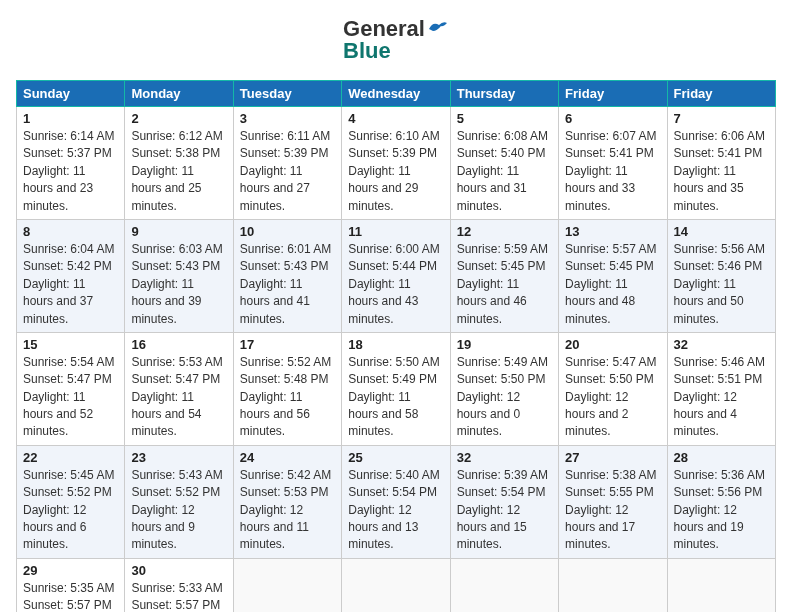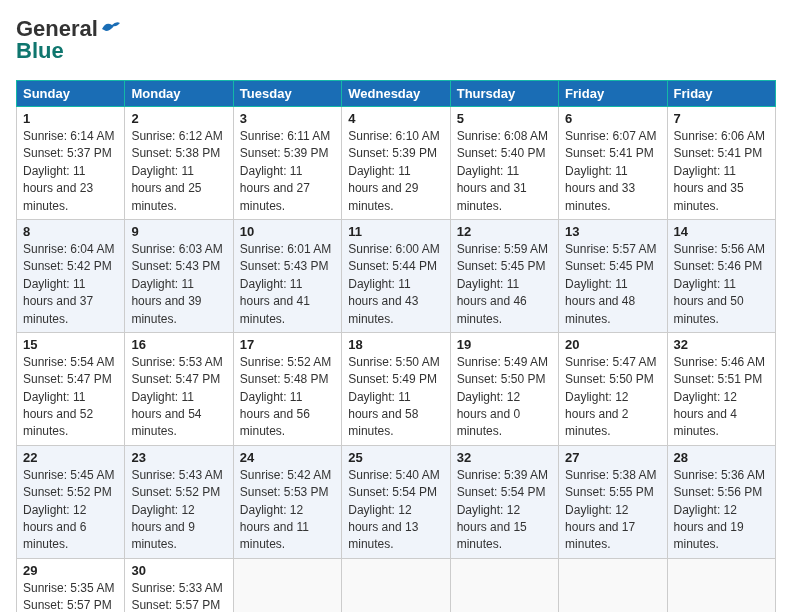--- a/index.html
+++ b/index.html
@@ -6,21 +6,21 @@
     body {
       font-family: Arial, sans-serif;
       background: #fff;
       width: 792px;
       min-height: 612px;
       padding: 16px;
     }
     .header-area {
       display: flex;
       align-items: flex-start;
-      justify-content: flex-start;
+      justify-content: center;
       margin-bottom: 16px;
     }
     .logo {
       display: flex;
       flex-direction: column;
       align-items: flex-start;
     }
     .title-area {
       text-align: right;
     }

